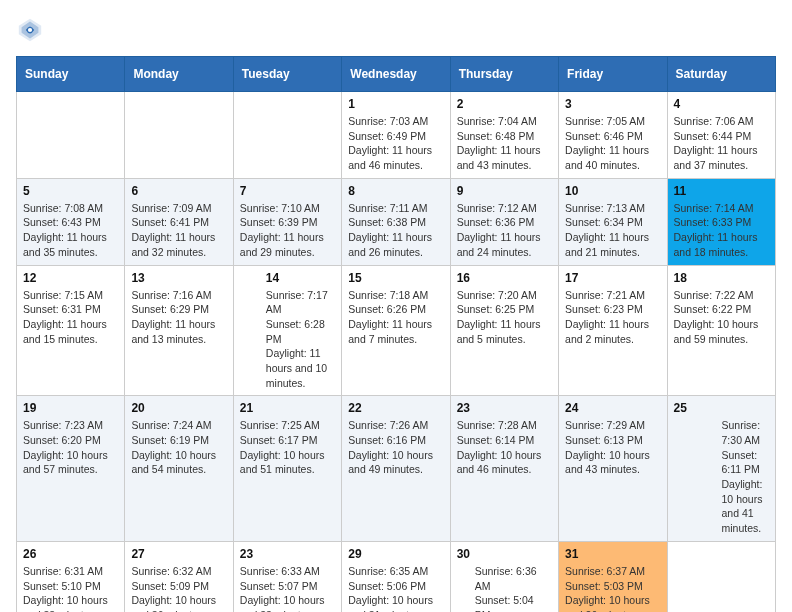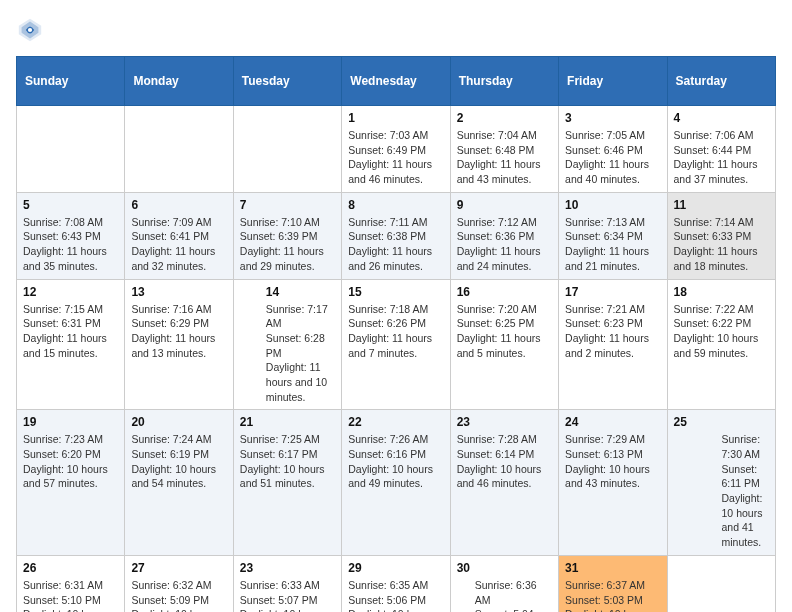--- a/index.html
+++ b/index.html
@@ -46,21 +46,21 @@
     }
     .calendar {
       width: 100%;
       border-collapse: collapse;
       font-size: 11px;
     }
     .calendar th {
       background: #2e6db4;
       color: #fff;
       text-align: left;
-      padding: 17px 8px;
+      padding: 10px 8px;
       font-size: 12px;
       font-weight: bold;
       border: 1px solid #2060a0;
     }
     .calendar td {
       border: 1px solid #ccc;
       vertical-align: top;
       padding: 5px 6px;
       width: 108px;
       min-height: 80px;
@@ -181,21 +181,21 @@
           <div class="day-info" style="white-space: pre-line;">Sunrise: 7:12 AM
 Sunset: 6:36 PM
 Daylight: 11 hours and 24 minutes.</div>
         </td>
         <td style="background: rgb(240, 244, 249);">
           <div class="day-num">10</div>
           <div class="day-info" style="white-space: pre-line;">Sunrise: 7:13 AM
 Sunset: 6:34 PM
 Daylight: 11 hours and 21 minutes.</div>
         </td>
-        <td style="background: #e5e5e5;">
+        <td style="background: #0ea5e9;">
           <div class="day-num">11</div>
           <div class="day-info" style="white-space: pre-line;">Sunrise: 7:14 AM
 Sunset: 6:33 PM
 Daylight: 11 hours and 18 minutes.</div>
         </td>
       </tr>
       <tr>
         <td style="background: rgb(255, 255, 255);">
           <div class="day-num">12</div>
           <div class="day-info" style="white-space: pre-line;">Sunrise: 7:15 AM

